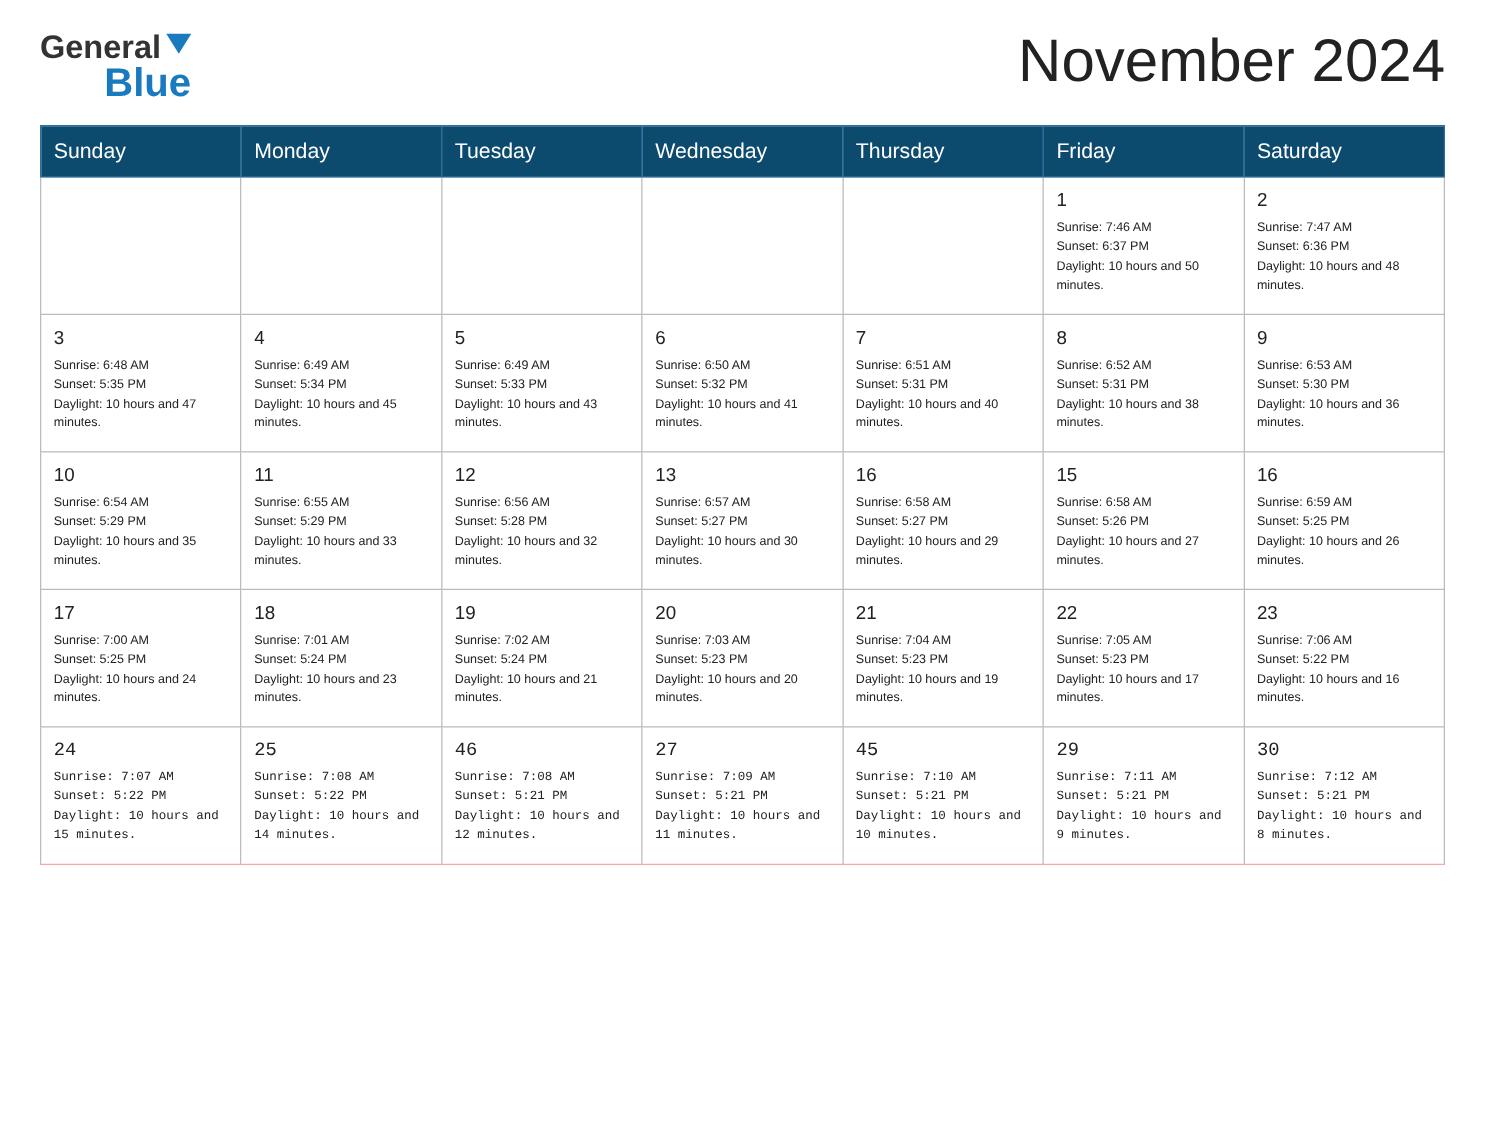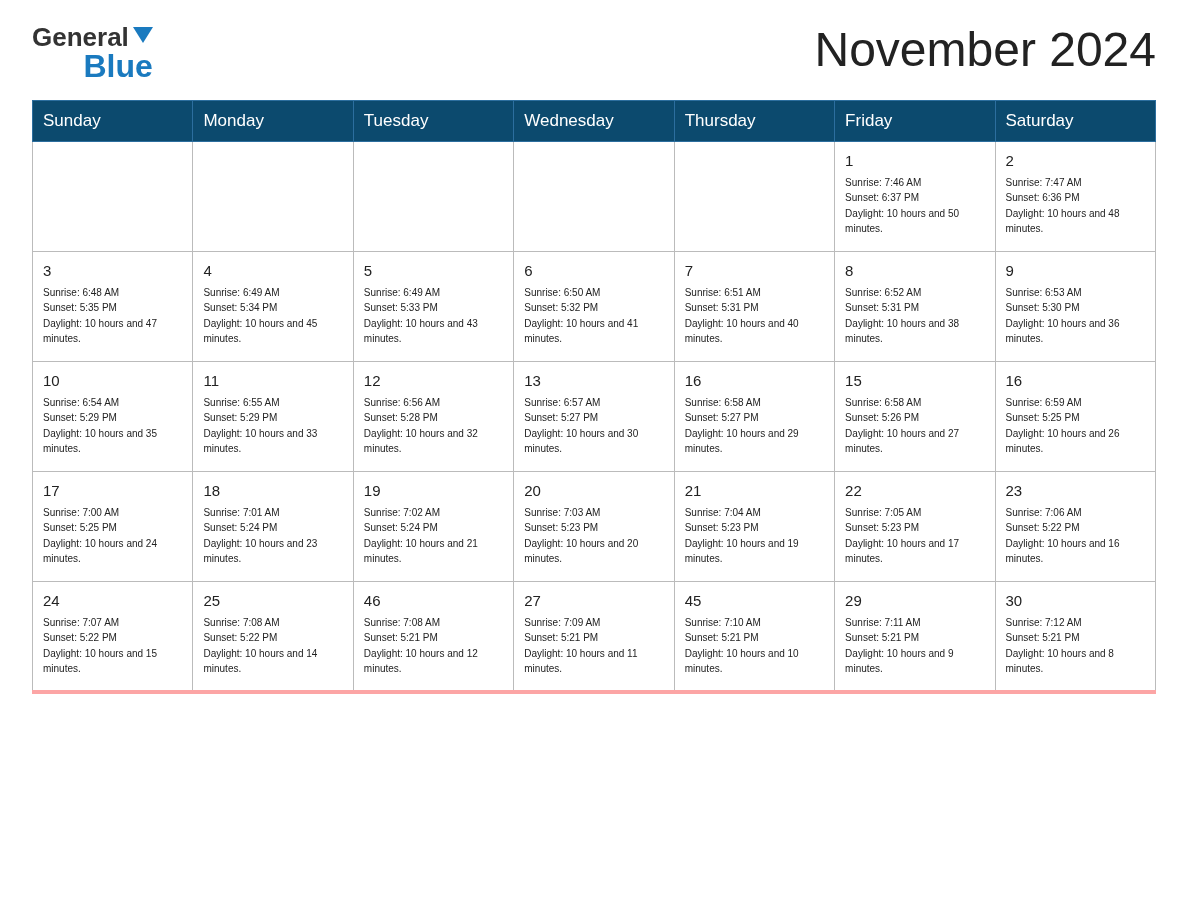--- a/index.html
+++ b/index.html
@@ -83,21 +83,22 @@
       border: 1px solid #bbb;
       width: 14.28%;
       min-height: 110px;
       height: 110px;
       font-size: 13px;
       color: #222;
       line-height: 1.5;
       background: #fff;
     }
     .calendar-table tr:last-child td {
-      border-bottom: 4px solid #fca5a5;
+      border-bottom: 1px solid #fca5a5;
+      font-family: Liberation Mono, monospace;
     }
     .day-number {
       font-size: 15px;
       font-weight: normal;
       display: block;
       margin-bottom: 2px;
     }
     .day-info {
       font-size: 10px;
       color: #222;

